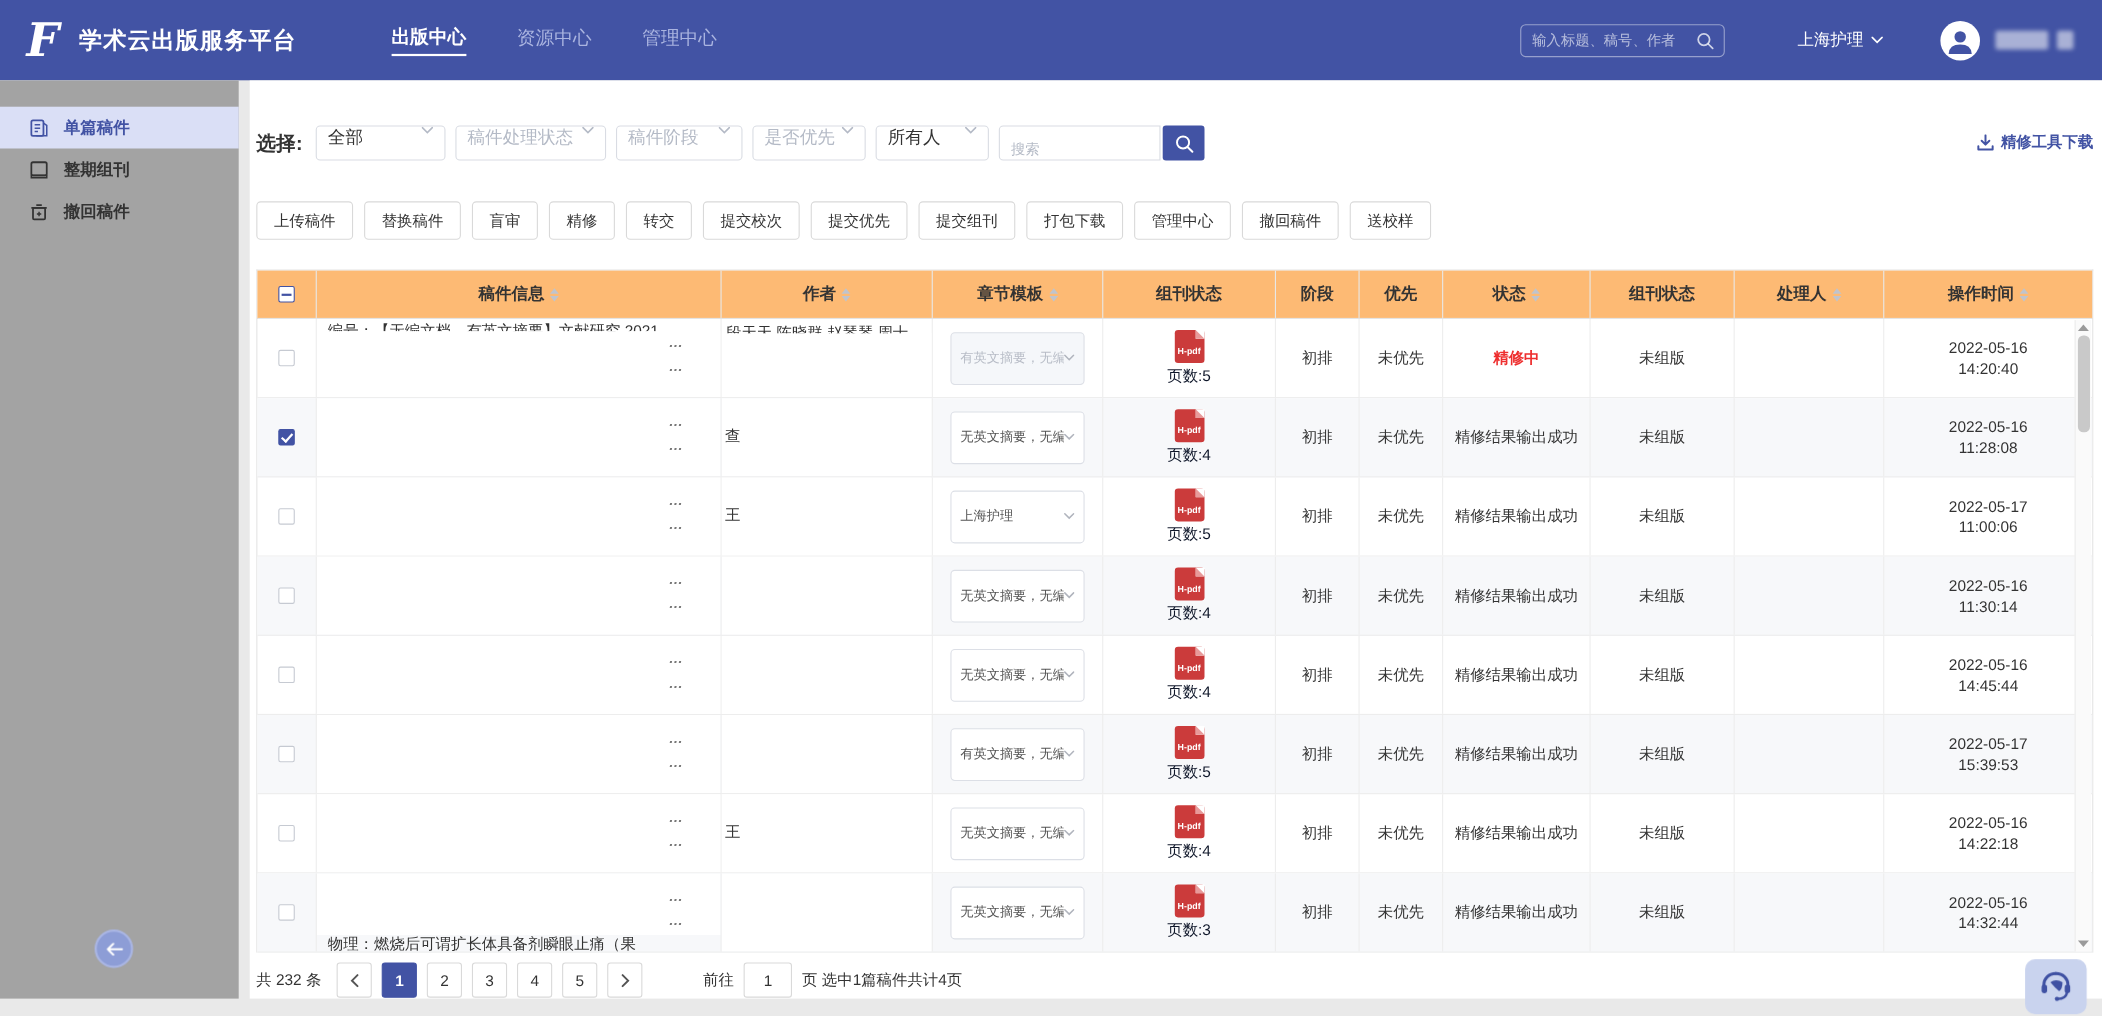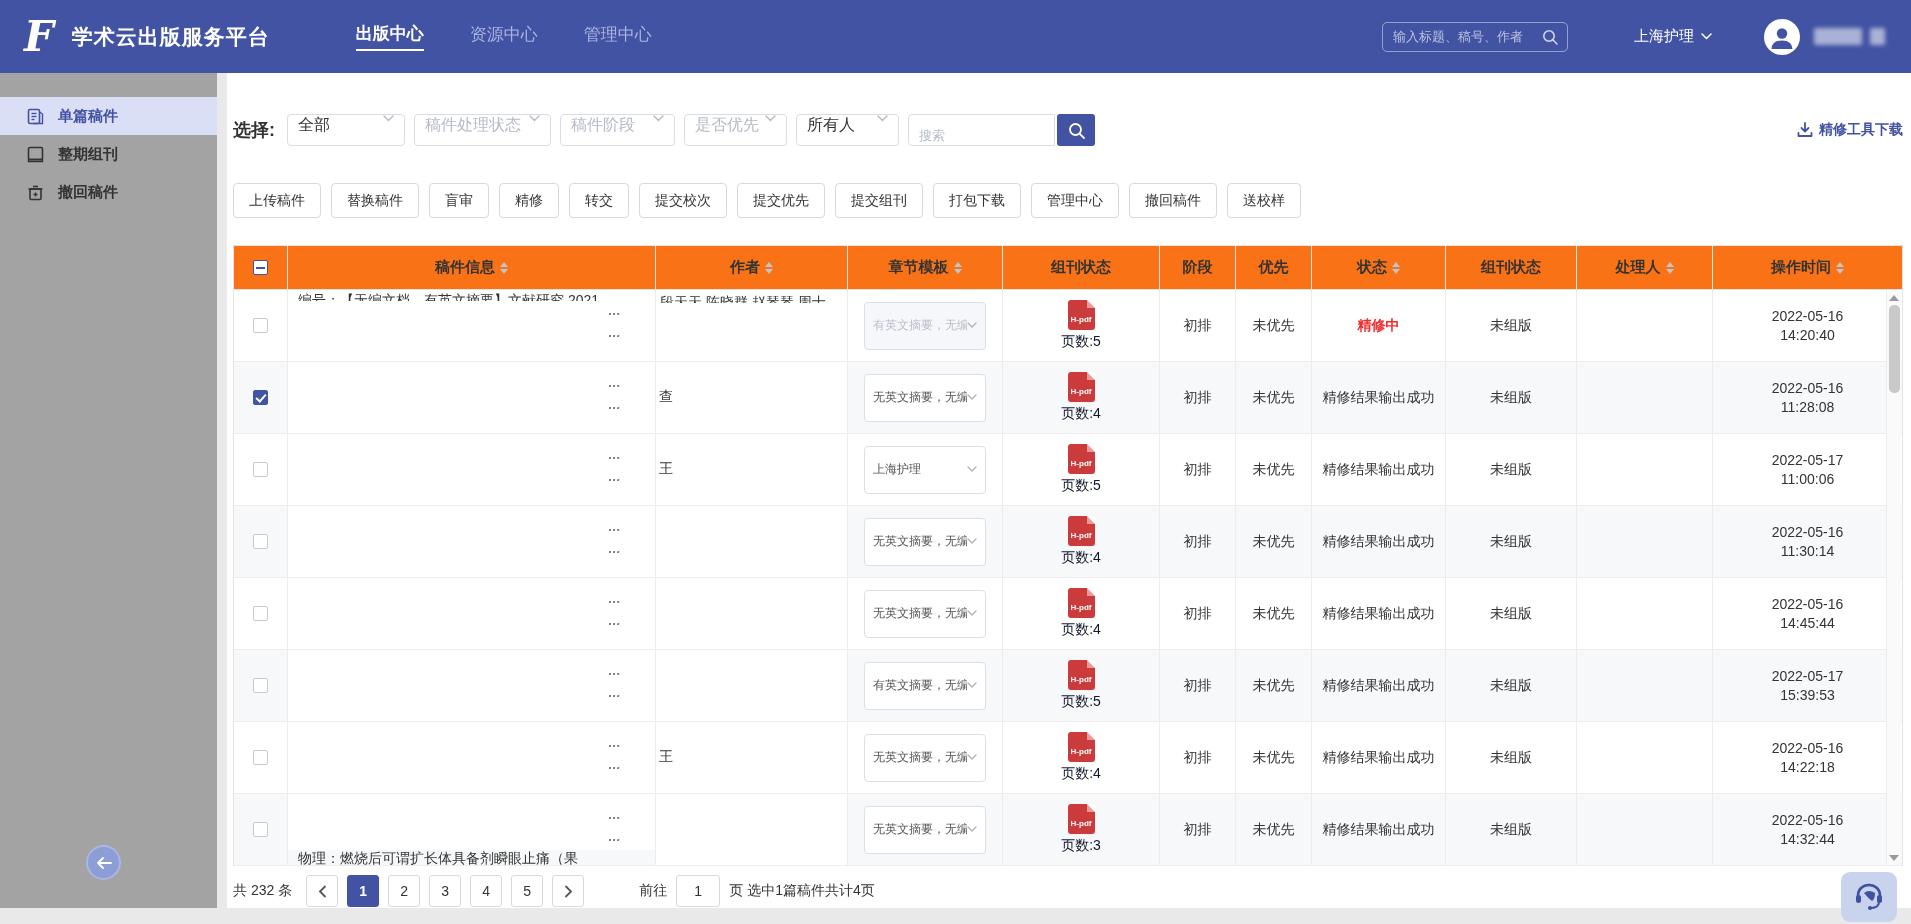--- a/index.html
+++ b/index.html
@@ -41,21 +41,21 @@
   .search-btn { width:38px; height:32px; background:#4253a4; border-radius:3px; display:flex; align-items:center; justify-content:center; cursor:pointer; margin-left:2px; }
   .tool-download { margin-left:auto; display:flex; align-items:center; gap:6px; color:#4253a4; font-size:14px; font-weight:bold; cursor:pointer; }
 
   
   .action-row { margin-top:37px; display:flex; gap:10px; }
   .act-btn { height:35px; padding:0 15px; background:#fff; border:1px solid #d9d9d9; border-radius:4px; font-size:14px; color:#333; cursor:pointer; display:flex; align-items:center; }
 
   
   .table-wrap { margin-top:27px; position:relative; border:1px solid #e4e4e4; border-bottom:none; }
   .thead-row, .trow { display:grid; grid-template-columns:54px 368px 192px 155px 157px 76px 76px 134px 131px 136px auto; }
-  .thead-row { height:44px; background:#f97316; border-bottom:1px solid #e4e4e4; }
+  .thead-row { height:44px; background:#fdba74; border-bottom:1px solid #e4e4e4; }
   .hcell { display:flex; align-items:center; justify-content:center; gap:5px; font-size:15px; font-weight:bold; color:#333; border-right:1px solid #e8e8e8; }
   .hcell:last-child { border-right:none; }
   .carets { display:flex; flex-direction:column; gap:2px; cursor:pointer; }
   .carets i { display:block; width:0; height:0; border-left:4px solid transparent; border-right:4px solid transparent; }
   .caret-up { border-bottom:5px solid #c0c4cc; }
   .caret-down { border-top:5px solid #c0c4cc; }
   .trow { height:72px; border-bottom:1px solid #ededed; }
   .trow.even { background:#f7f8fa; }
   .cell { border-right:1px solid #ededed; display:flex; align-items:center; justify-content:center; font-size:14px; color:#333; position:relative; overflow:hidden; }
   .cell:last-child { border-right:none; }

